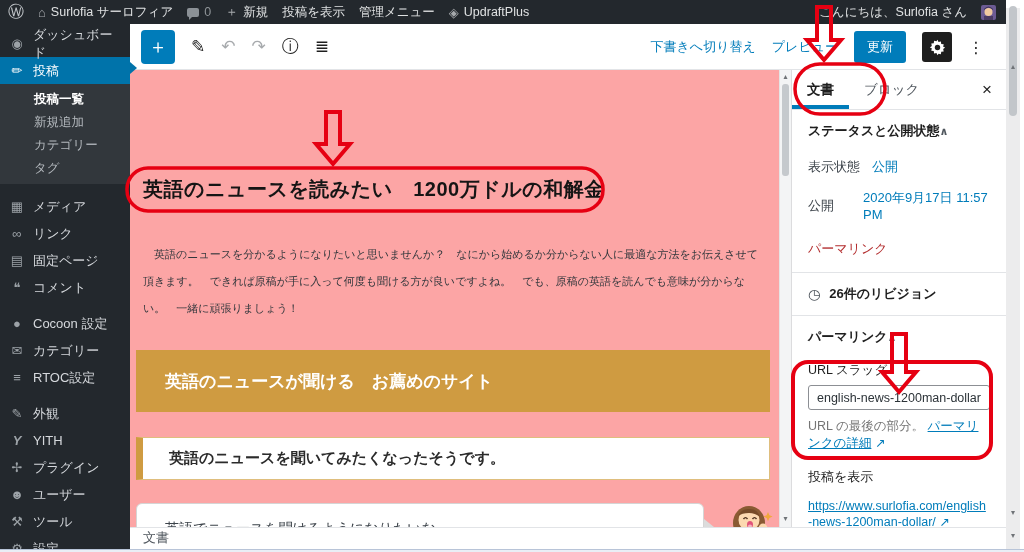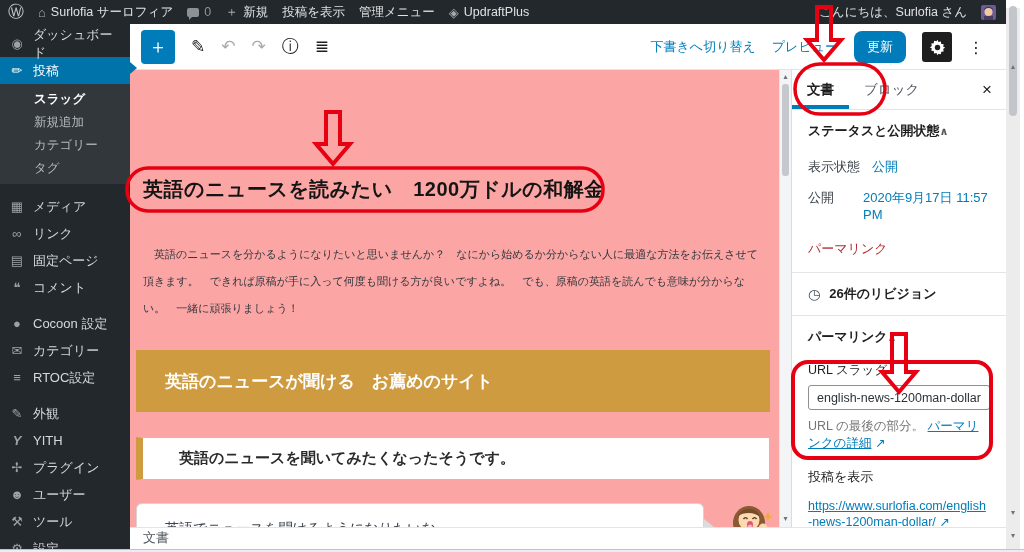--- a/index.html
+++ b/index.html
@@ -36,35 +36,35 @@
   
   .etoolbar { position:absolute; left:130px; top:24px; width:876px; height:46px; background:#fff;
     border-bottom:1px solid #e2e4e7; display:flex; align-items:center; z-index:3; }
   .tb-left { display:flex; align-items:center; gap:16px; padding-left:11px; }
   .add-btn { width:34px; height:34px; background:#007cba; color:#fff; border-radius:4px;
     display:flex; align-items:center; justify-content:center; font-size:19px; cursor:pointer; }
   .tb-ic { font-size:17px; color:#1e1e1e; cursor:pointer; }
   .tb-ic.dis { color:#a7aaad; }
   .tb-right { position:absolute; right:22px; top:0; height:46px; display:flex; align-items:center; gap:16px; }
   .tb-link { color:#007cba; font-size:13px; cursor:pointer; }
-  .update-btn { background:#007cba; color:#fff; font-size:13px; padding:7px 13px; border-radius:8px; border:none; cursor:pointer; }
+  .update-btn { background:#007cba; color:#fff; font-size:13px; padding:7px 13px; border-radius:3px; border:none; cursor:pointer; }
   .gear-btn { width:30px; height:30px; background:#1e1e1e; color:#fff; border-radius:3px;
     display:flex; align-items:center; justify-content:center; font-size:16px; cursor:pointer; }
   .dots { font-size:16px; color:#1e1e1e; cursor:pointer; letter-spacing:0; }
 
   
   .editor { position:absolute; left:130px; top:70px; width:661px; height:457px; background:#fff; }
   .canvas { position:absolute; left:0; top:0; right:12px; bottom:0; overflow:hidden; background:#fca5a5; }
   .post-title { margin:106px 20px 0 13px; font-size:20px; font-weight:bold; color:#151515; letter-spacing:.5px; }
   .post-para { margin:38px 16px 0 13px; font-size:11px; line-height:27px; color:#32373c; }
   .h2box { margin:28px 9px 0 6px; height:62px; background:#cf9b41; display:flex; align-items:center;
     padding-left:29px; }
   .h2box span { color:#fff; font-weight:bold; font-size:17px; }
   .h3box { margin:25px 9px 0 6px; height:43px; background:#fff; border:1px solid #dfbe7d;
-    border-left:7px solid #cf9b41; display:flex; align-items:center; padding-left:36px; }
+    border-left:7px solid #cf9b41; display:flex; align-items:center; padding-left:26px; }
   .h3box span { color:#2b2b2b; font-weight:bold; font-size:15px; }
   .bubble-row { margin:23px 0 0 6px; display:flex; align-items:flex-start; }
   .bubble { width:568px; height:58px; border:1px solid #d5d5d5; border-radius:6px; background:#fff;
     padding:16px 0 0 28px; font-size:14px; color:#3c434a; }
   .tail { margin-top:16px; width:0; height:0; border:8px solid transparent; border-left:10px solid #dcdcdc; }
   .avatar { margin:0 0 0 6px; }
 
   
   .escroll { position:absolute; right:0; top:0; width:12px; height:457px; background:#f3f4f5; border-left:1px solid #e4e4e4; }
   .escroll .sb-up { position:absolute; top:2px; left:0; width:11px; text-align:center; font-size:8px; color:#6f7377; }
@@ -73,21 +73,21 @@
 
   
   .panel { position:absolute; left:791px; top:70px; width:215px; height:457px; background:#fff;
     border-left:1px solid #dcdcde; font-size:13px; color:#1e1e1e; z-index:3; }
   .tabs { height:40px; border-bottom:1px solid #e2e4e7; display:flex; align-items:stretch; }
   .tab { padding:0 15px; display:flex; align-items:center; font-size:13.5px; color:#50575e; cursor:pointer; }
   .tab.active { color:#1e1e1e; font-weight:bold; box-shadow:inset 0 -4px 0 #007cba; }
   .tab-close { margin-left:auto; padding:0 14px; display:flex; align-items:center; font-size:17px; color:#1e1e1e; cursor:pointer; }
   .sect-head { display:flex; align-items:center; justify-content:flex-start; padding:12px 16px; font-weight:bold; }
   .chev { color:#50575e; font-size:11px; cursor:pointer; }
-  .prow { display:flex; align-items:flex-start; padding:6px 16px 7px; }
+  .prow { display:flex; align-items:center; padding:6px 16px 7px; }
   .prow .lab { width:64px; color:#3c434a; }
   .blue { color:#007cba; cursor:pointer; }
   .chk-row { display:flex; align-items:center; gap:10px; padding:10px 16px 6px; }
   .checkbox { width:18px; height:18px; border:1.5px solid #50575e; border-radius:3px; background:#fff; cursor:pointer; }
   .trash { padding:11px 16px 14px; color:#b32d2e; cursor:pointer; }
   .rev-row { border-top:1px solid #e2e4e7; border-bottom:1px solid #e2e4e7; display:flex; align-items:center;
     gap:9px; padding:12px 16px; font-weight:bold; cursor:pointer; }
   .rev-ic { color:#50575e; font-weight:normal; font-size:14px; }
   .slug-label { padding:4px 16px 6px; font-size:12.5px; }
   .slug-input { margin:0 16px; width:182px; height:25px; border:1px solid #8c8f94; border-radius:3px;
@@ -156,21 +156,21 @@
   <nav class="menu">
     <div class="m-item">
       <span class="m-icon">◉</span>
       <span>ダッシュボード</span>
     </div>
     <div class="m-item active">
       <span class="m-icon">✏</span>
       <span>投稿</span>
     </div>
     <div class="submenu">
-      <div class="s-item current">スラッグ</div>
+      <div class="s-item current">投稿一覧</div>
       <div class="s-item">新規追加</div>
       <div class="s-item">カテゴリー</div>
       <div class="s-item">タグ</div>
     </div>
     <div class="m-gap"></div>
     <div class="m-item">
       <span class="m-icon">▦</span>
       <span>メディア</span>
     </div>
     <div class="m-item">

